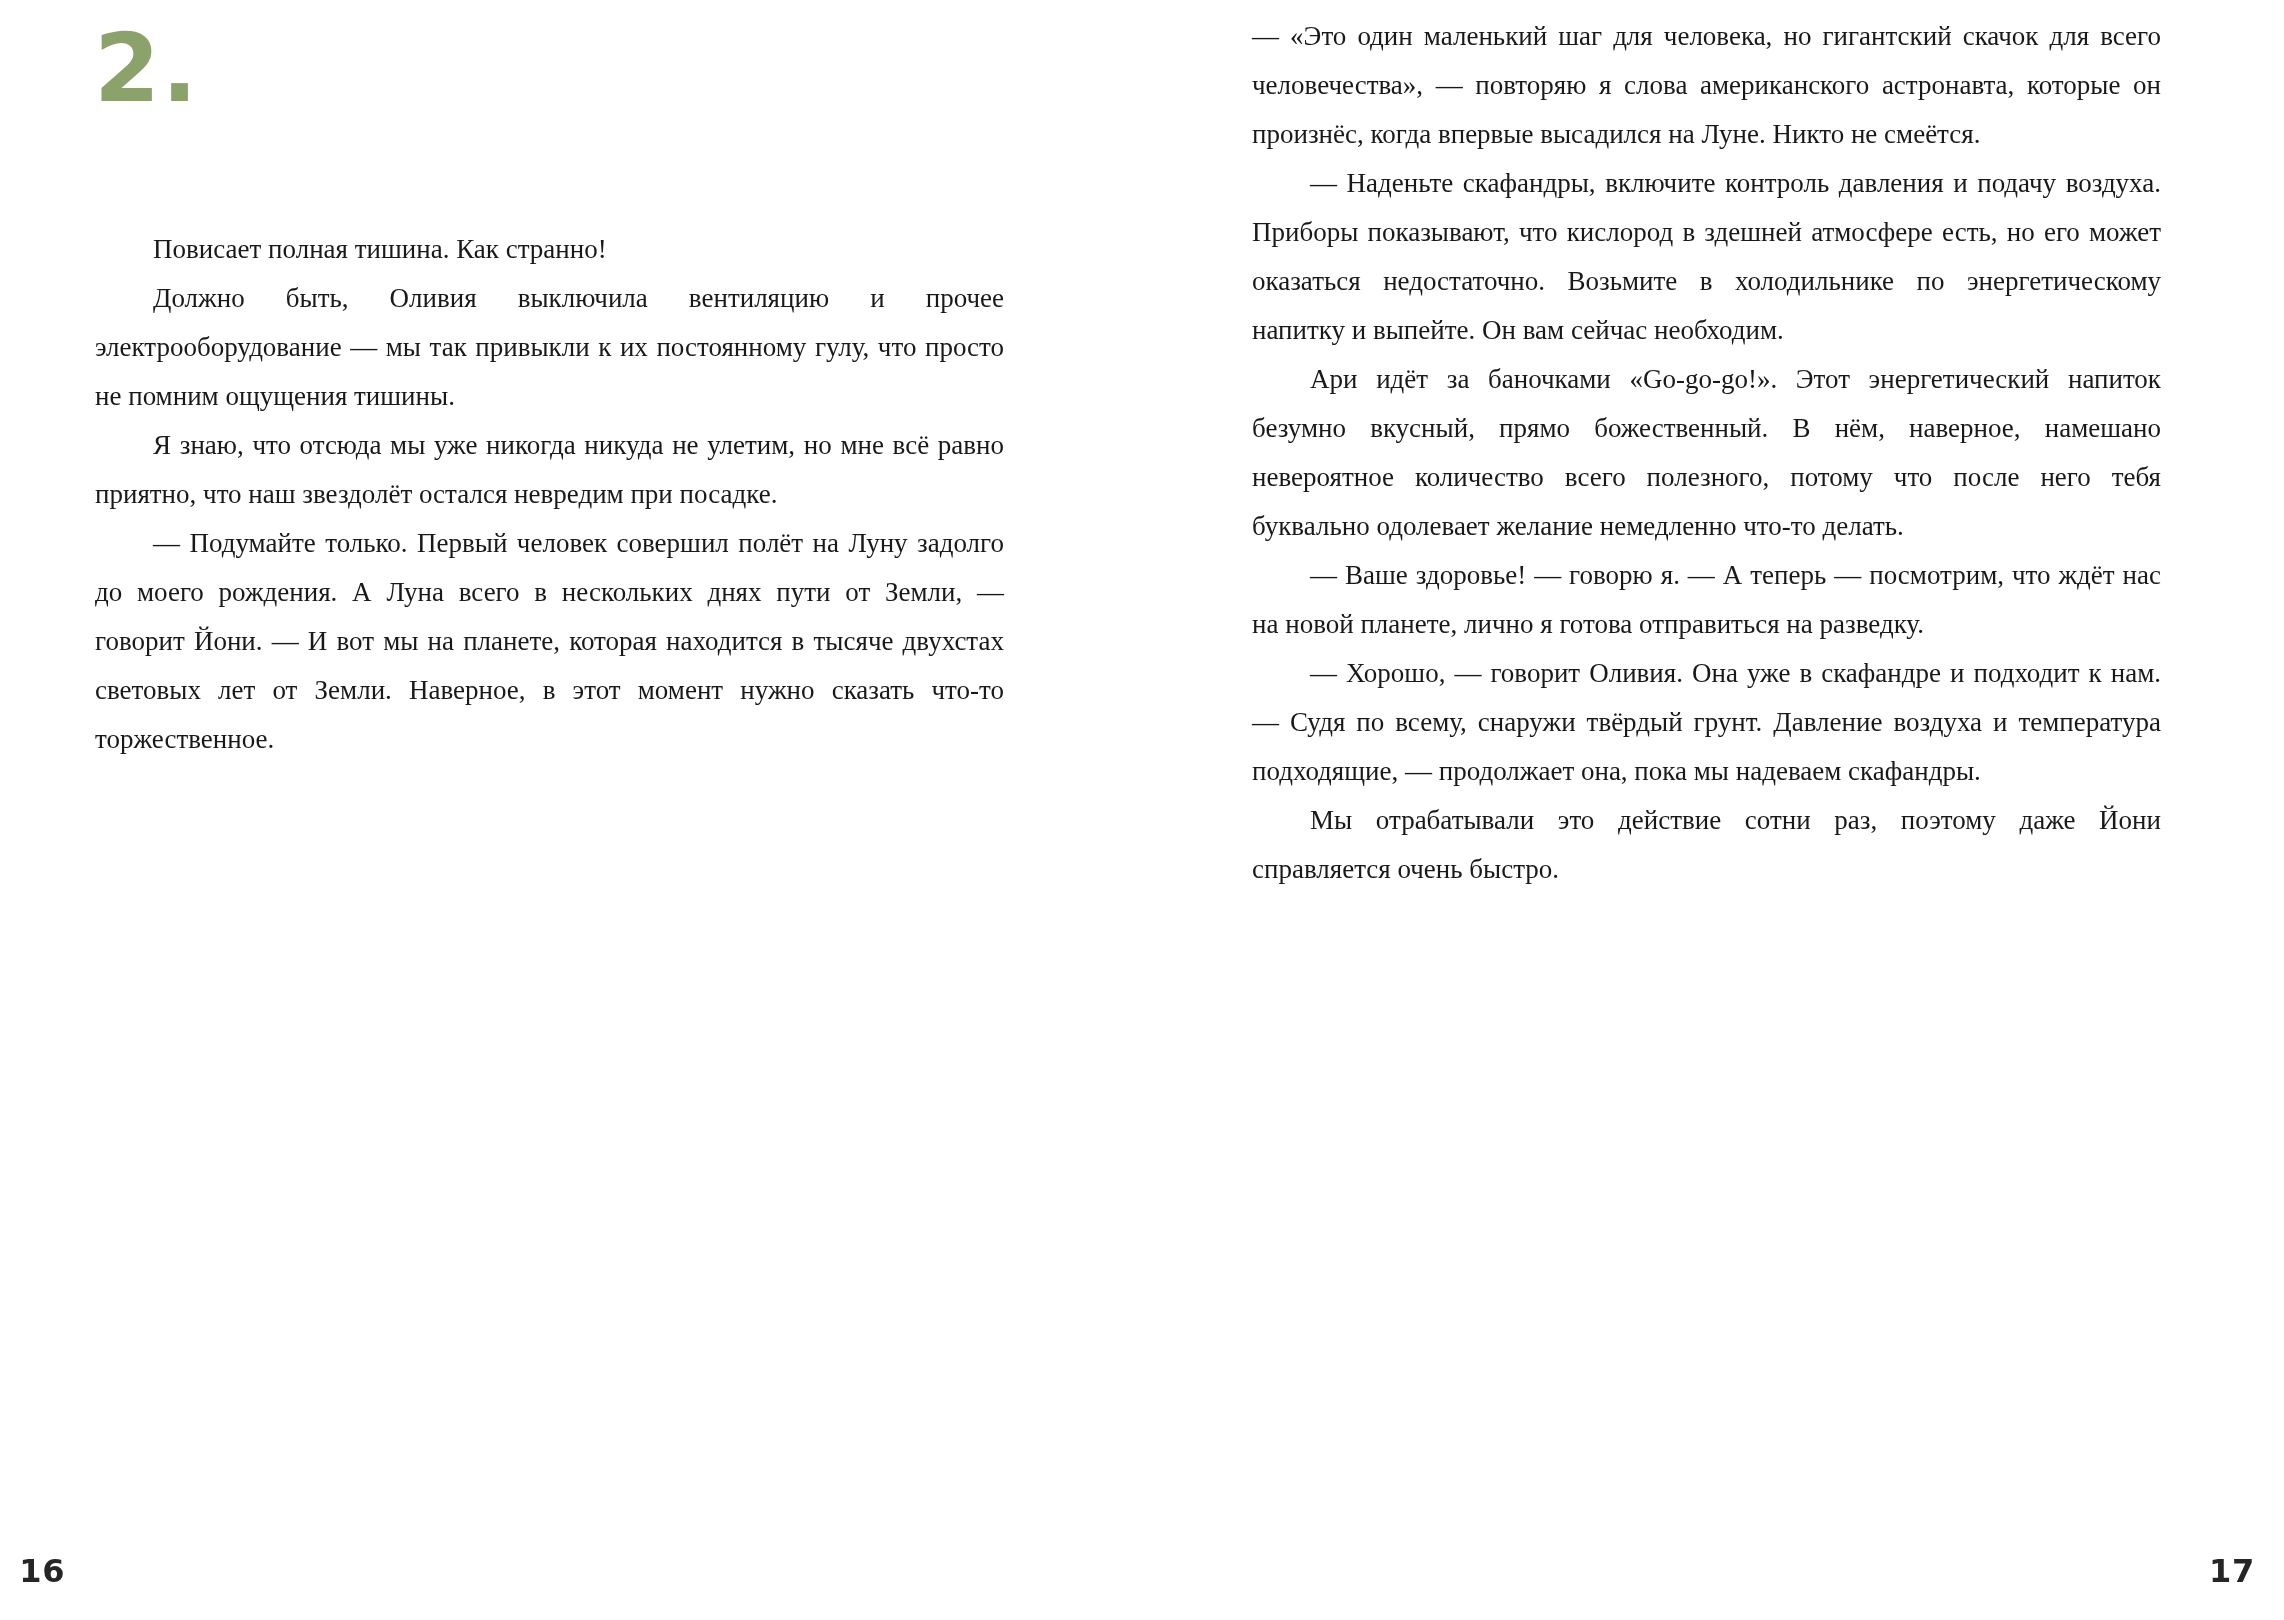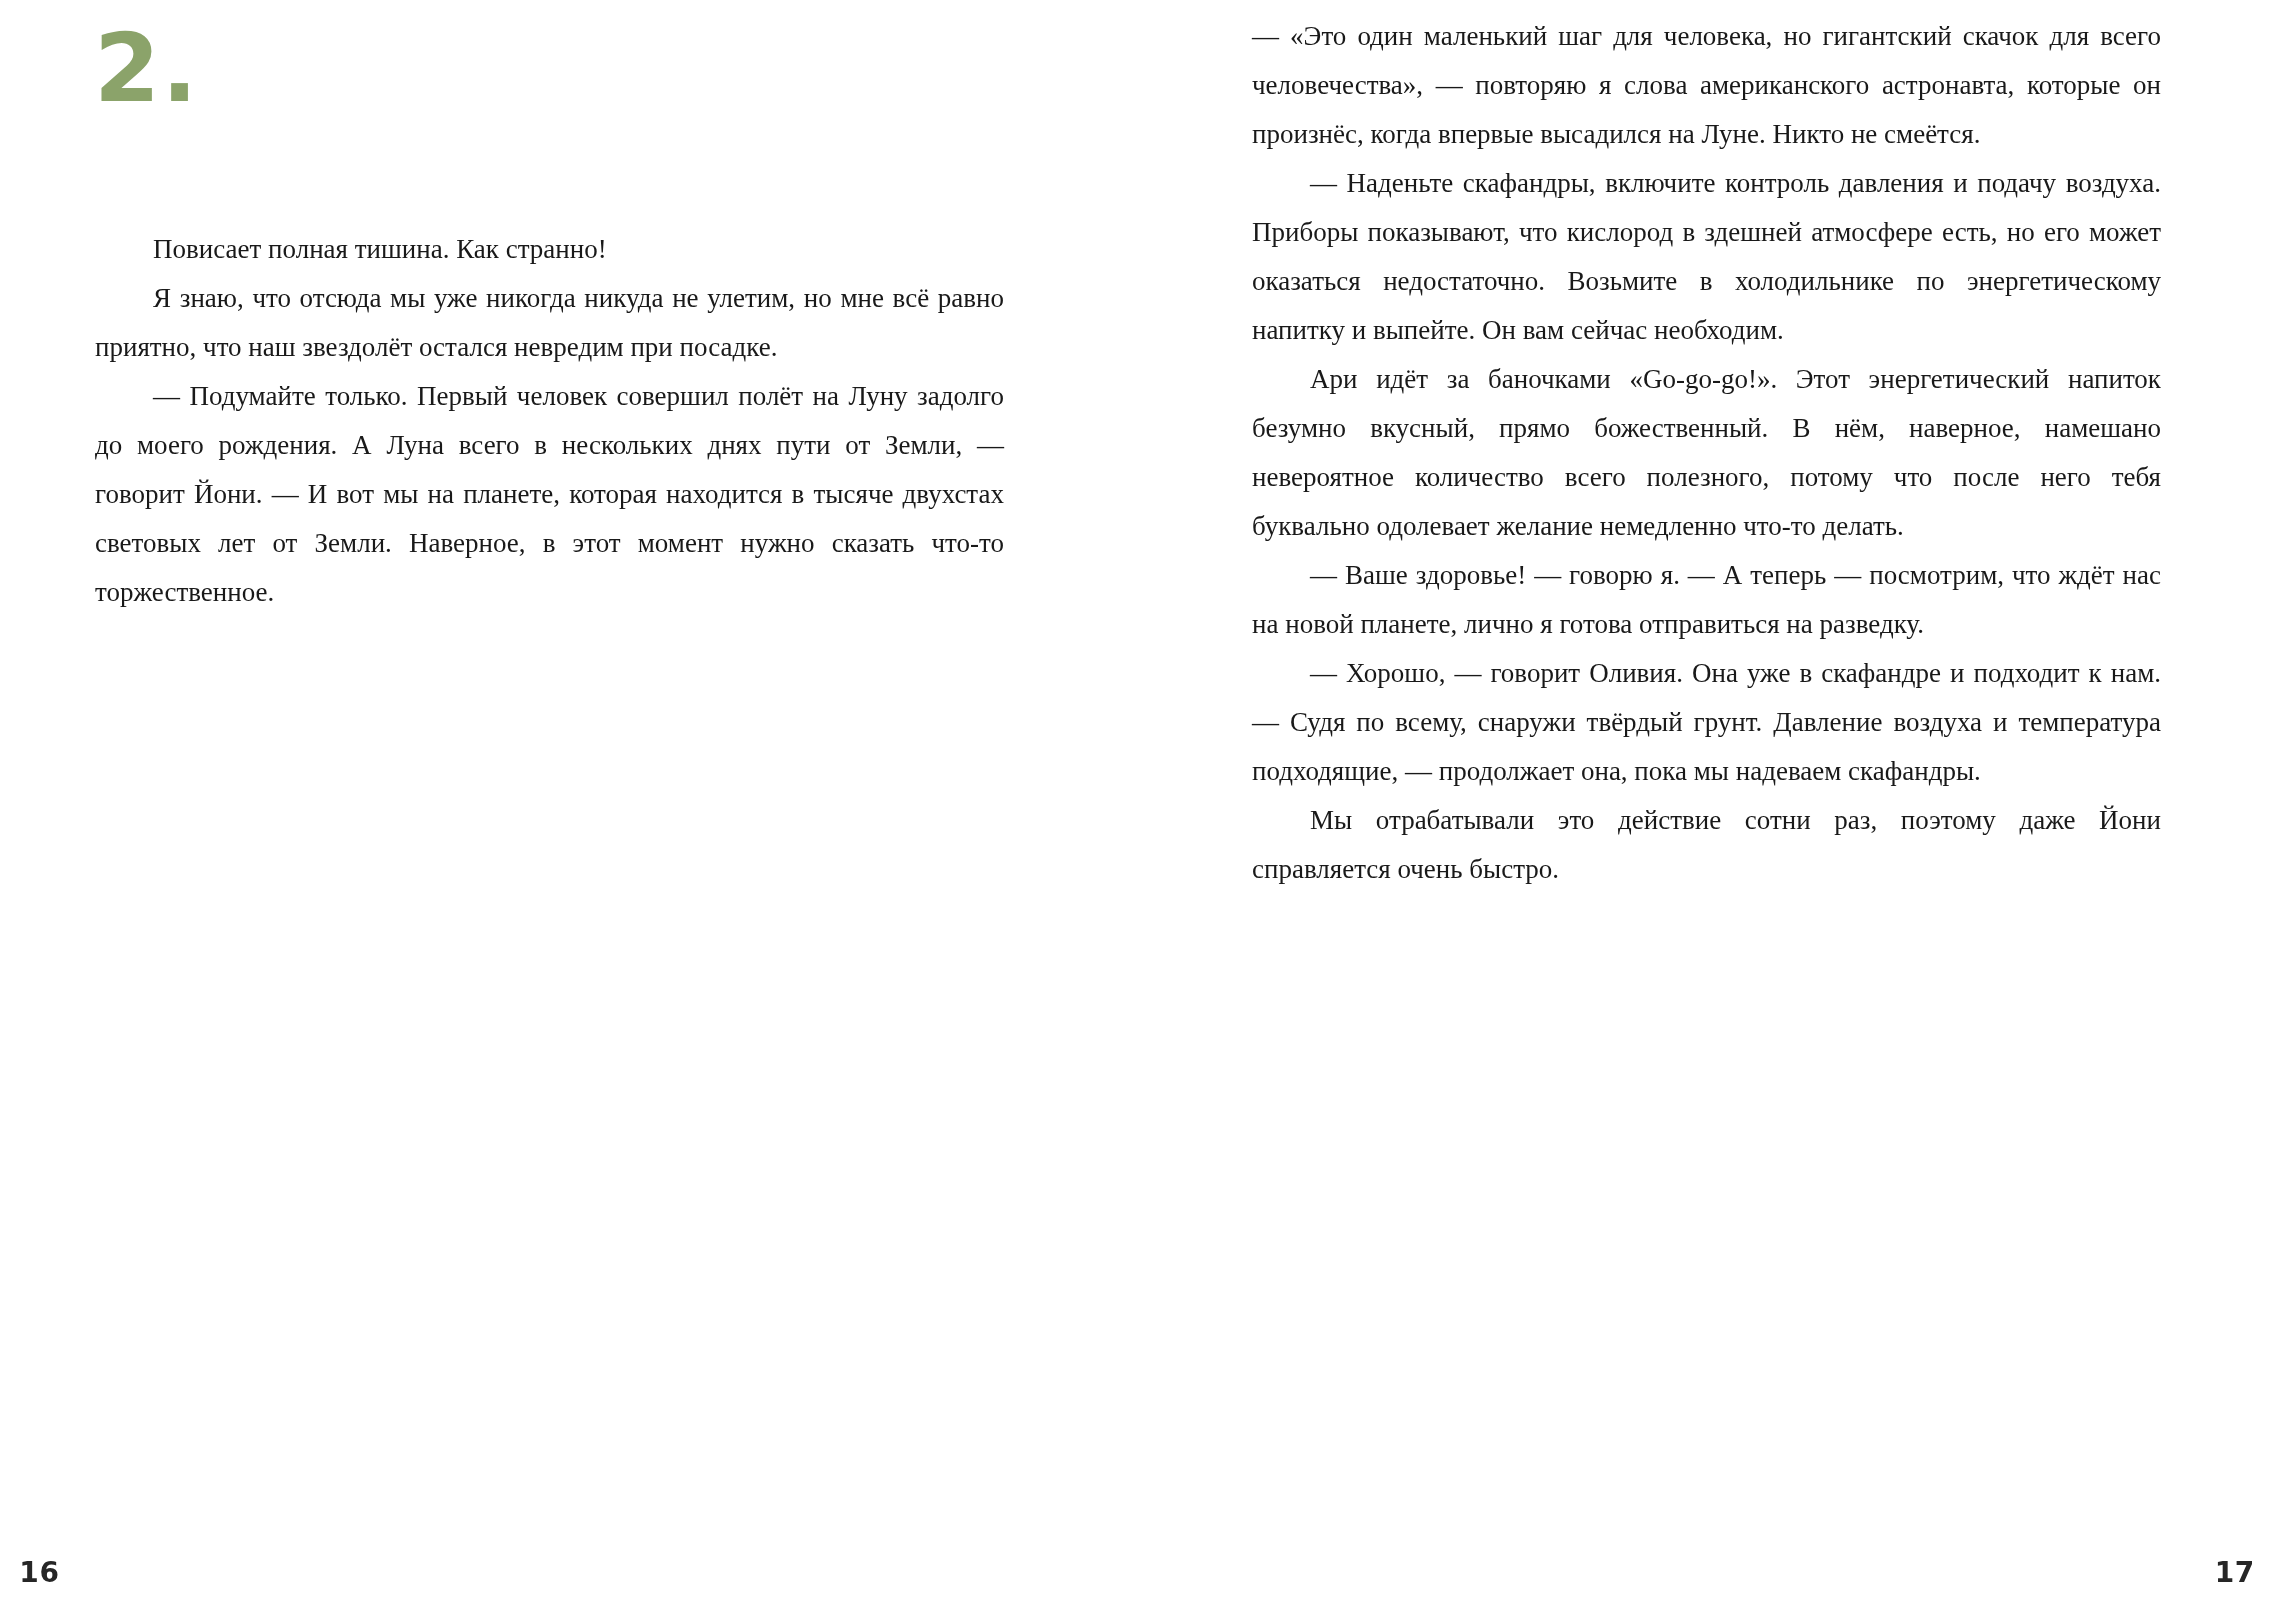--- a/index.html
+++ b/index.html
@@ -69,39 +69,40 @@
   .column p.no-indent {
     text-indent: 0;
   }
 
   
   .folio {
     position: absolute;
     bottom: 34px;
     font-family: "DejaVu Sans", "Liberation Sans", sans-serif;
     font-weight: 700;
-    font-size: 28px;
+    font-size: 32px;
     letter-spacing: 0.7px;
     color: #262626;
     line-height: 1;
   }
   .folio.verso { left: 19.3px; }
   .folio.recto { right: 29px; }
 </style>
 </head>
 <body>
 
 <div class="spread">
 
   <div class="page verso">
 
     <div class="chapter-number">2.</div>
 
     <div class="column left">
       <p>Повисает полная тишина. Как странно!</p>
+      <p>Должно быть, Оливия выключила вентиляцию и прочее электрооборудование — мы так привыкли к их постоянному гулу, что просто не помним ощущения тишины.</p>
       <p>Я знаю, что отсюда мы уже никогда никуда не улетим, но мне всё равно приятно, что наш звездолёт остался невредим при посадке.</p>
       <p>— Подумайте только. Первый человек совершил полёт на Луну задолго до моего рождения. А Луна всего в нескольких днях пути от Земли, — говорит Йони. — И вот мы на планете, которая находится в тысяче двухстах световых лет от Земли. Наверное, в этот момент нужно сказать что-то торжественное.</p>
     </div>
 
     <div class="folio verso">16</div>
   </div>
 
   <div class="page recto">
 
     <div class="column right" style="top:12px;">

